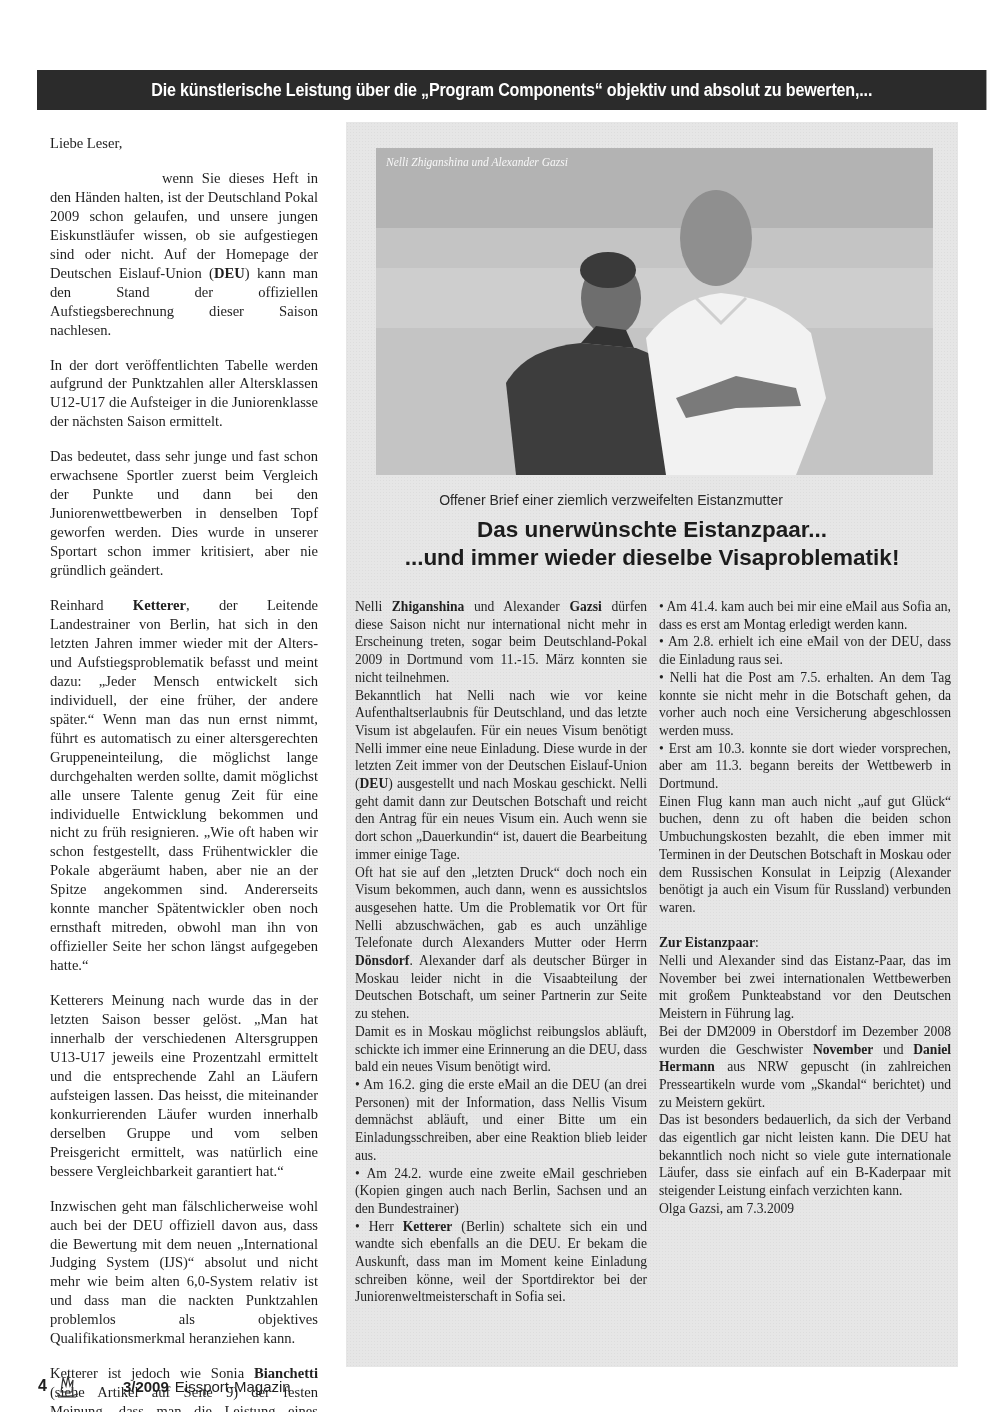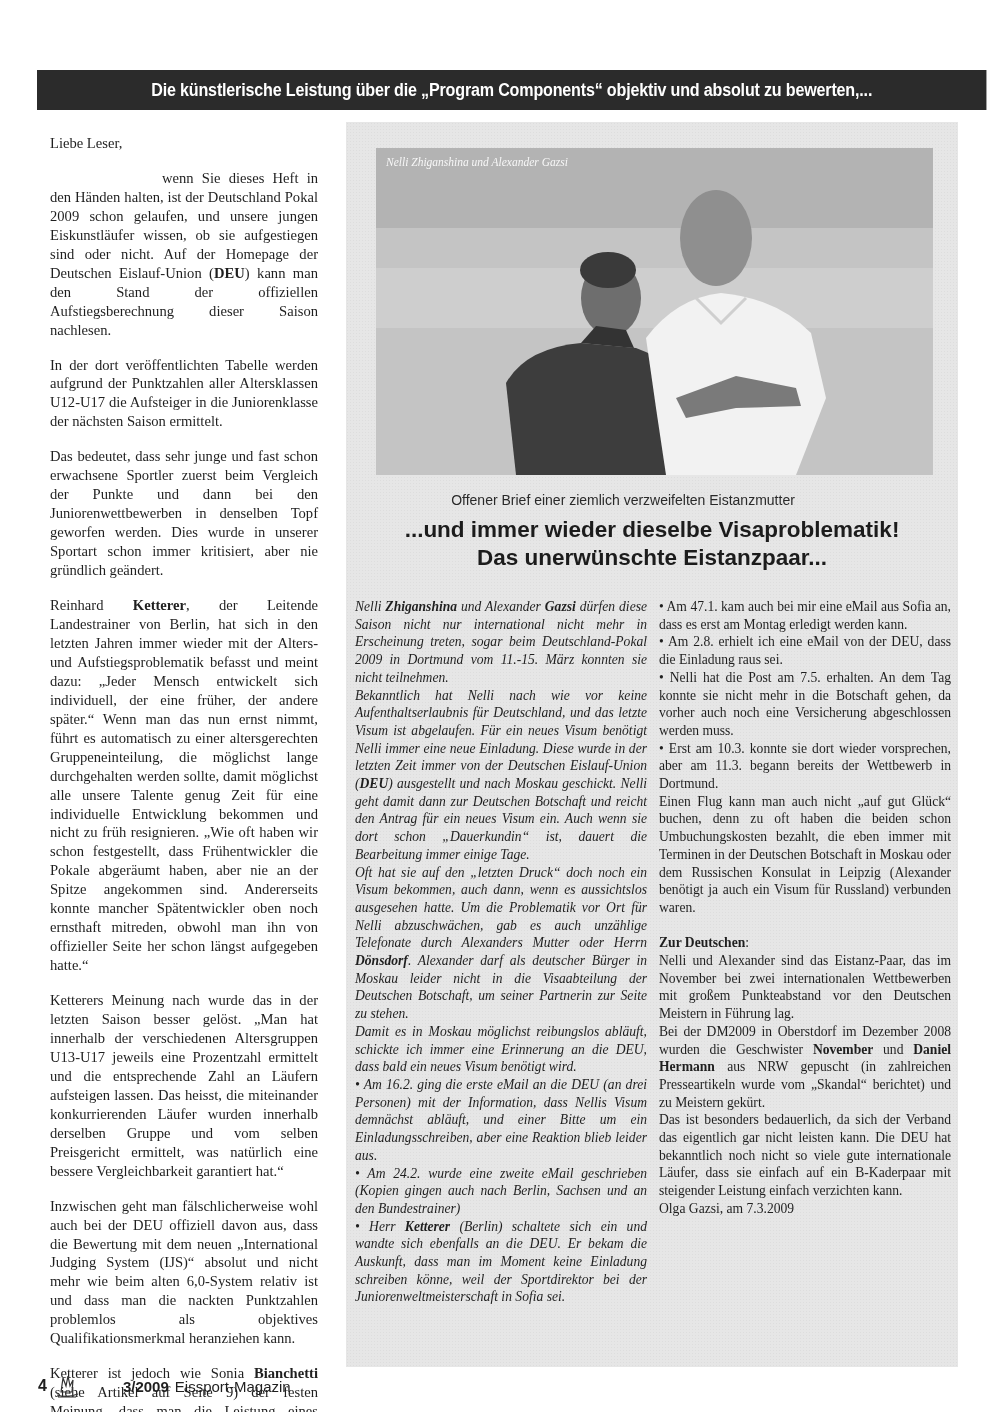--- a/index.html
+++ b/index.html
@@ -34,34 +34,34 @@
     background: linear-gradient(180deg, #a9a9a9 0%, #cfcfcf 35%, #d6d6d6 60%, #c9c9c9 100%);
     overflow: hidden;
   }
   .photo-caption {
     position: absolute; left: 10px; top: 8px; color: #ffffff; font-style: italic;
     font-size: 11.5px; opacity: 0.9;
   }
   .photo svg { position: absolute; left: 0; top: 0; }
 
   .kicker {
-    position: absolute; left: 358px; top: 492px; width: 530px; text-align: center;
+    position: absolute; left: 346px; top: 492px; width: 530px; text-align: center;
     font-family: "Liberation Sans", "DejaVu Sans", sans-serif; font-size: 14px; color: #2a2a2a;
   }
   .headline {
     position: absolute; left: 346px; top: 516px; width: 612px; text-align: center;
     font-family: "Liberation Sans", "DejaVu Sans", sans-serif; font-weight: bold;
     font-size: 22.5px; line-height: 28px; color: #1c1c1c;
   }
 
   .col-mid, .col-right {
     position: absolute; top: 598px; width: 292px;
     font-size: 13.6px; line-height: 17.7px; text-align: justify;
   }
-  .col-mid { left: 355px; font-style: italic; }
+  .col-mid { left: 355px; }
   .col-right { left: 659px; }
   .col-mid p, .col-right p { margin: 0; }
   .col-right .gap { height: 17.7px; }
 
   .footer {
     position: absolute; left: 38px; top: 1372px; display: flex; align-items: center; gap: 6px;
     font-family: "Liberation Sans", "DejaVu Sans", sans-serif; font-size: 15px;
   }
   .footer .num { font-weight: bold; font-size: 16px; }
   .footer .issue { font-weight: bold; margin-left: 36px; }
@@ -103,41 +103,41 @@
     <ellipse cx="340" cy="90" rx="36" ry="48" fill="#8f8f8f"></ellipse>
     <path d="M270 190 Q300 150 345 145 Q400 150 435 185 L450 250 L420 327 L290 327 L280 260 Z" fill="#f2f2f2"></path>
     <path d="M300 250 L360 228 L420 240 L425 258 L360 260 L310 270 Z" fill="#7a7a7a"></path>
     <path d="M320 150 L345 175 L370 150" fill="none" stroke="#cfcfcf" stroke-width="3"></path>
   </svg>
   <span class="photo-caption">Nelli Zhiganshina und Alexander Gazsi</span>
 </div>
 
 <div class="kicker">Offener Brief einer ziemlich verzweifelten Eistanzmutter</div>
 <div class="headline">
+  <div>Das unerwünschte Eistanzpaar...</div>
   <div>...und immer wieder dieselbe Visaproblematik!</div>
-  <div>Das unerwünschte Eistanzpaar...</div>
 </div>
 
 <div class="col-mid" id="mid-paras">
     <p><span>Nelli </span><b>Zhiganshina</b><span> und Alexander </span><b>Gazsi</b><span> dürfen diese Saison nicht nur international nicht mehr in Erscheinung treten, sogar beim Deutschland-Pokal 2009 in Dortmund vom 11.-15. März konnten sie nicht teilnehmen.</span></p>
     <p><span>Bekanntlich hat Nelli nach wie vor keine Aufenthaltserlaubnis für Deutschland, und das letzte Visum ist abgelaufen. Für ein neues Visum benötigt Nelli immer eine neue Einladung. Diese wurde in der letzten Zeit immer von der Deutschen Eislauf-Union (</span><b>DEU</b><span>) ausgestellt und nach Moskau geschickt. Nelli geht damit dann zur Deutschen Botschaft und reicht den Antrag für ein neues Visum ein. Auch wenn sie dort schon „Dauerkundin“ ist, dauert die Bearbeitung immer einige Tage.</span></p>
     <p><span>Oft hat sie auf den „letzten Druck“ doch noch ein Visum bekommen, auch dann, wenn es aussichtslos ausgesehen hatte. Um die Problematik vor Ort für Nelli abzuschwächen, gab es auch unzählige Telefonate durch Alexanders Mutter oder Herrn </span><b>Dönsdorf</b><span>. Alexander darf als deutscher Bürger in Moskau leider nicht in die Visaabteilung der Deutschen Botschaft, um seiner Partnerin zur Seite zu stehen.</span></p>
     <p><span>Damit es in Moskau möglichst reibungslos abläuft, schickte ich immer eine Erinnerung an die DEU, dass bald ein neues Visum benötigt wird.</span></p>
     <p><span>• Am 16.2. ging die erste eMail an die DEU (an drei Personen) mit der Information, dass Nellis Visum demnächst abläuft, und einer Bitte um ein Einladungsschreiben, aber eine Reaktion blieb leider aus.</span></p>
     <p><span>• Am 24.2. wurde eine zweite eMail geschrieben (Kopien gingen auch nach Berlin, Sachsen und an den Bundestrainer)</span></p>
     <p><span>• Herr </span><b>Ketterer</b><span> (Berlin) schaltete sich ein und wandte sich ebenfalls an die DEU. Er bekam die Auskunft, dass man im Moment keine Einladung schreiben könne, weil der Sportdirektor bei der Juniorenweltmeisterschaft in Sofia sei.</span></p>
   </div>
 <div class="col-right" id="right-paras">
-    <p><span>• Am 47.1. kam auch bei mir eine eMail aus Sofia an, dass es erst am Montag erledigt werden kann.</span></p>
+    <p><span>• Am 41.4. kam auch bei mir eine eMail aus Sofia an, dass es erst am Montag erledigt werden kann.</span></p>
     <p><span>• Am 2.8. erhielt ich eine eMail von der DEU, dass die Einladung raus sei.</span></p>
     <p><span>• Nelli hat die Post am 7.5. erhalten. An dem Tag konnte sie nicht mehr in die Botschaft gehen, da vorher auch noch eine Versicherung abgeschlossen werden muss.</span></p>
     <p><span>• Erst am 10.3. konnte sie dort wieder vorsprechen, aber am 11.3. begann bereits der Wettbewerb in Dortmund.</span></p>
     <p><span>Einen Flug kann man auch nicht „auf gut Glück“ buchen, denn zu oft haben die beiden schon Umbuchungskosten bezahlt, die eben immer mit Terminen in der Deutschen Botschaft in Moskau oder dem Russischen Konsulat in Leipzig (Alexander benötigt ja auch ein Visum für Russland) verbunden waren.</span></p>
     <div class="gap"></div>
-    <p><b>Zur Deutschen</b><span>:</span></p>
+    <p><b>Zur Eistanzpaar</b><span>:</span></p>
     <p><span> Nelli und Alexander sind das Eistanz-Paar, das im November bei zwei internationalen Wettbewerben mit großem Punkteabstand vor den Deutschen Meistern in Führung lag.</span></p>
     <p><span>Bei der DM2009 in Oberstdorf im Dezember 2008 wurden die Geschwister </span><b>November</b><span> und </span><b>Daniel Hermann</b><span> aus NRW gepuscht (in zahlreichen Presseartikeln wurde vom „Skandal“ berichtet) und zu Meistern gekürt.</span></p>
     <p><span>Das ist besonders bedauerlich, da sich der Verband das eigentlich gar nicht leisten kann. Die DEU hat bekanntlich noch nicht so viele gute internationale Läufer, dass sie einfach auf ein B-Kaderpaar mit steigender Leistung einfach verzichten kann.</span></p>
     <p><span>Olga Gazsi,  am 7.3.2009</span></p>
   </div>
 
 <div class="footer">
   <span class="num">4</span>
   <span>
     <svg width="28" height="28" viewBox="0 0 28 28">

